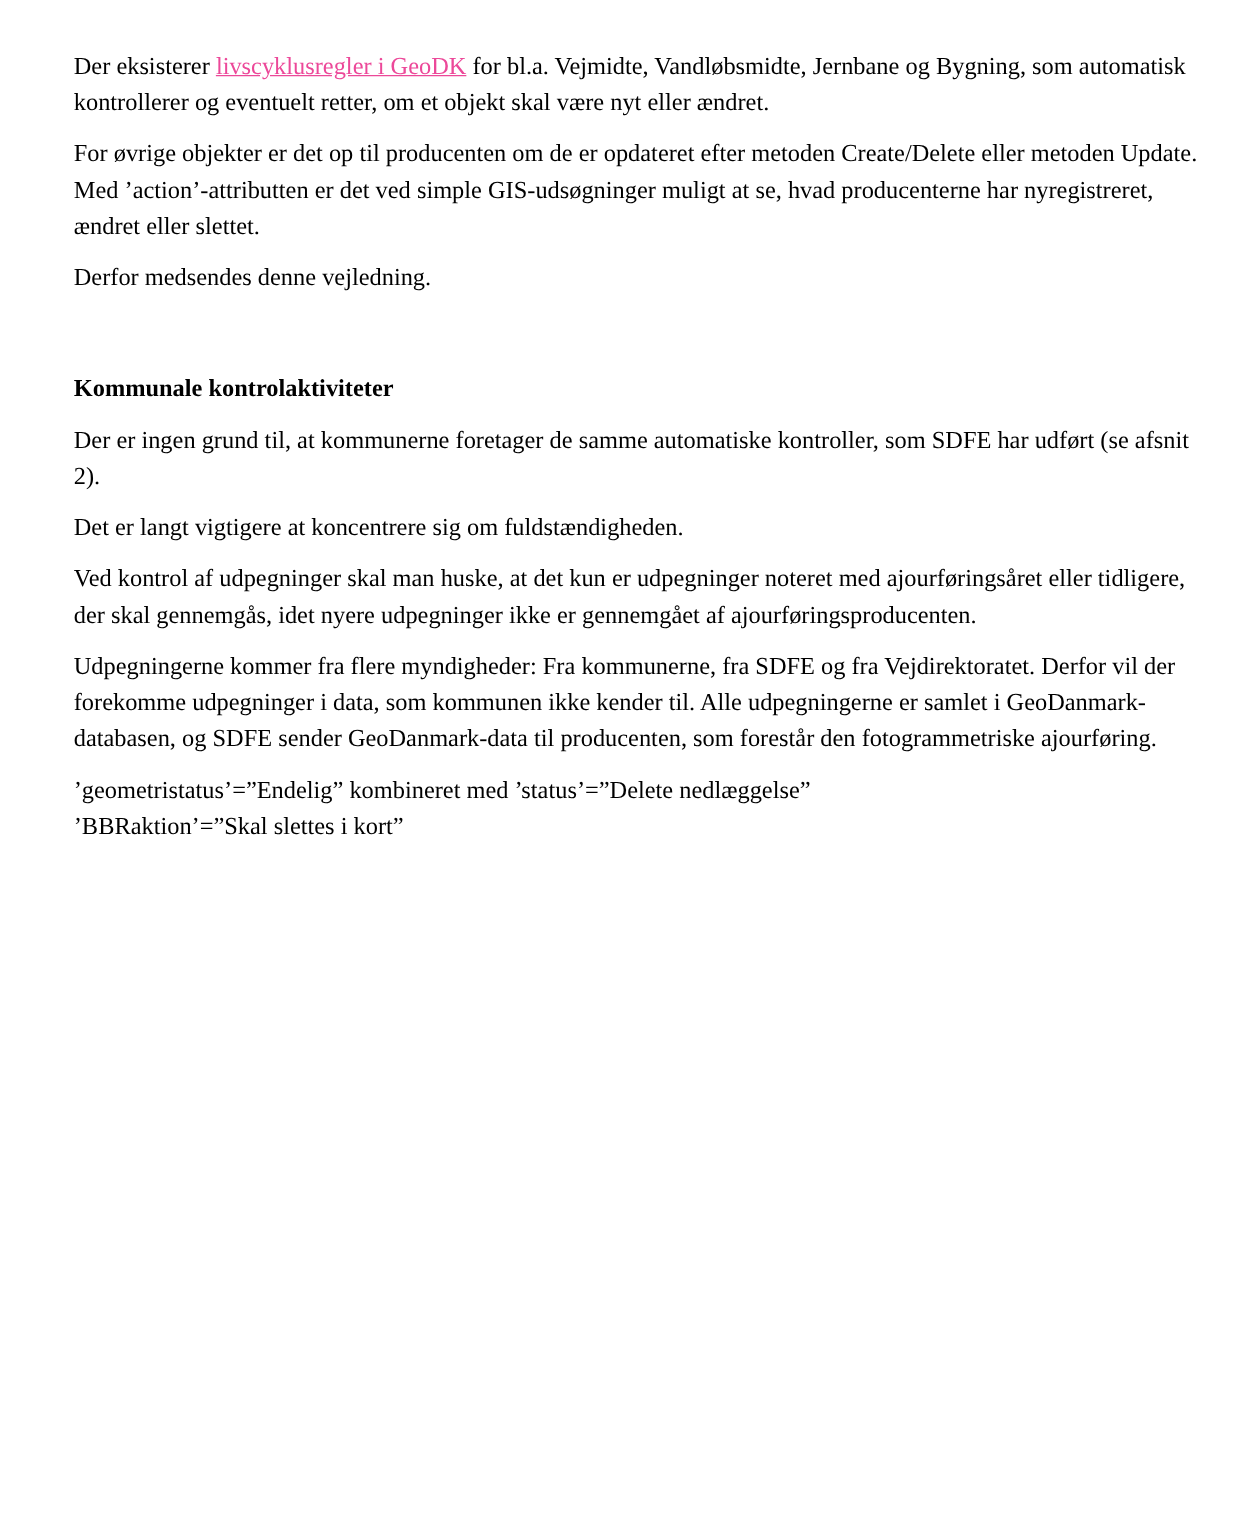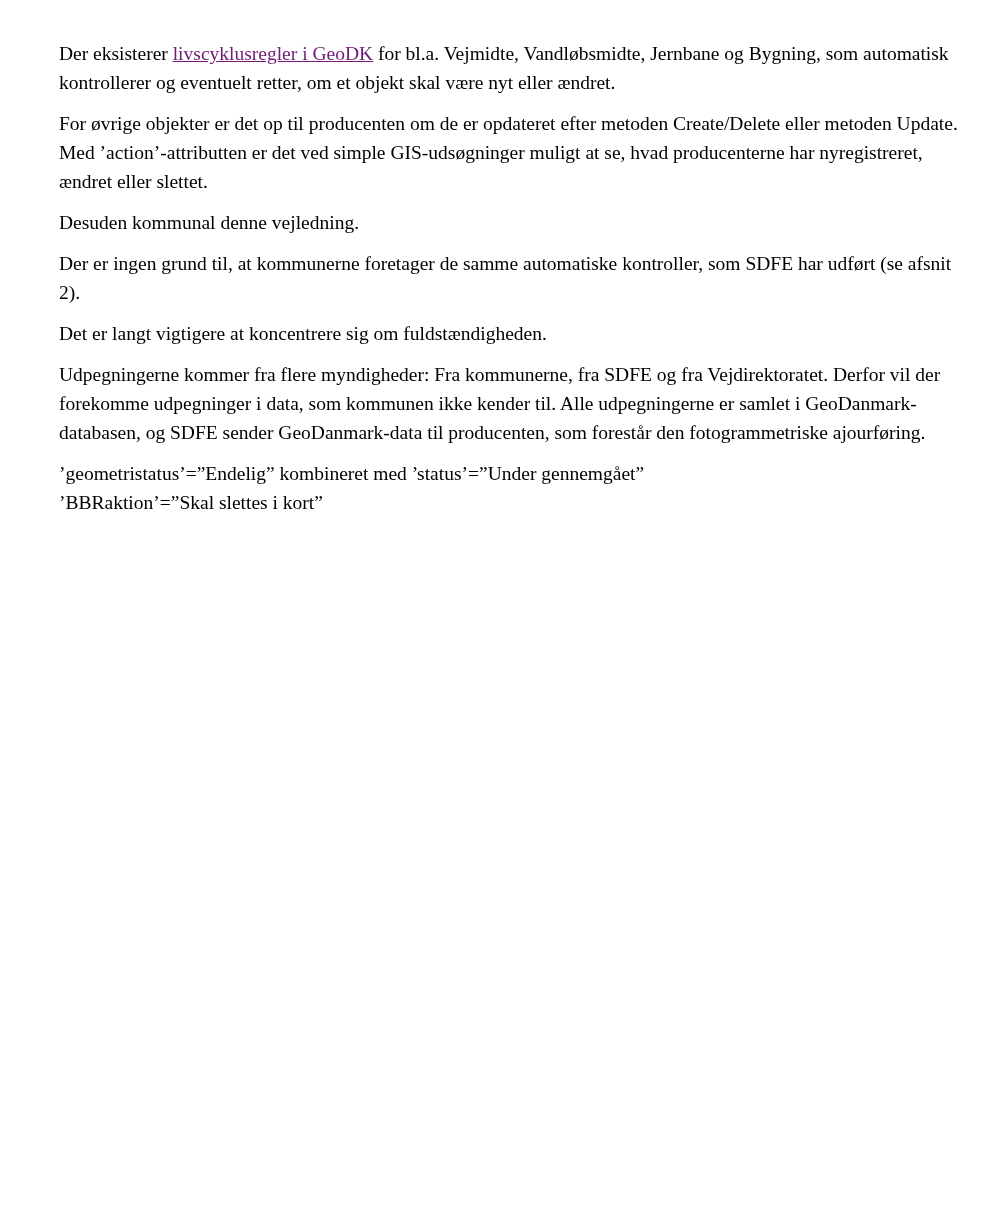--- a/index.html
+++ b/index.html
@@ -25,40 +25,42 @@
     }
     p {
       margin: 0;
     }
     .gap-s { margin-top: 12px; }
     .gap-l { margin-top: 60px; }
     .heading {
       font-weight: bold;
     }
     a.link {
-      color: #701a75;
+      color: #ec4899;
     }
     .line { display: block; }
   </style>
 </head>
 <body>
 
 <div class="page">
 
 
   <p class="gap-s"><span>Der eksisterer </span><a class="link" href="#">livscyklusregler i GeoDK</a><span> for bl.a. Vejmidte, Vandløbsmidte, Jernbane og Bygning, som automatisk kontrollerer og eventuelt retter, om et objekt skal være nyt eller ændret.</span></p>
 
   <p class="gap-s">For øvrige objekter er det op til producenten om de er opdateret efter metoden Create/Delete eller metoden Update. Med ’action’-attributten er det ved simple GIS-udsøgninger muligt at se, hvad producenterne har nyregistreret, ændret eller slettet.</p>
-  <p class="gap-s">Desuden kommunal denne vejledning.</p>
+  <p class="gap-s">Derfor medsendes denne vejledning.</p>
 
+  <p class="gap-l heading">Kommunale kontrolaktiviteter</p>
   <p>
   </p>
 
   <p class="gap-s">Der er ingen grund til, at kommunerne foretager de samme automatiske kontroller, som SDFE har udført (se afsnit 2).</p>
   <p class="gap-s">Det er langt vigtigere at koncentrere sig om fuldstændigheden.</p>
+  <p class="gap-s">Ved kontrol af udpegninger skal man huske, at det kun er udpegninger noteret med ajourføringsåret eller tidligere, der skal gennemgås, idet nyere udpegninger ikke er gennemgået af ajourføringsproducenten.</p>
   <p class="gap-s">Udpegningerne kommer fra flere myndigheder: Fra kommunerne, fra SDFE og fra Vejdirektoratet. Derfor vil der forekomme udpegninger i data, som kommunen ikke kender til. Alle udpegningerne er samlet i GeoDanmark-databasen, og SDFE sender GeoDanmark-data til producenten, som forestår den fotogrammetriske ajourføring.</p>
 
   <p class="gap-s">
-    <span class="line">’geometristatus’=”Endelig” kombineret med ’status’=”Under gennemgået”</span>
+    <span class="line">’geometristatus’=”Endelig” kombineret med ’status’=”Delete nedlæggelse”</span>
     <span class="line">’BBRaktion’=”Skal slettes i kort”</span>
   </p>
 
 </div>
 
 </body></html>

